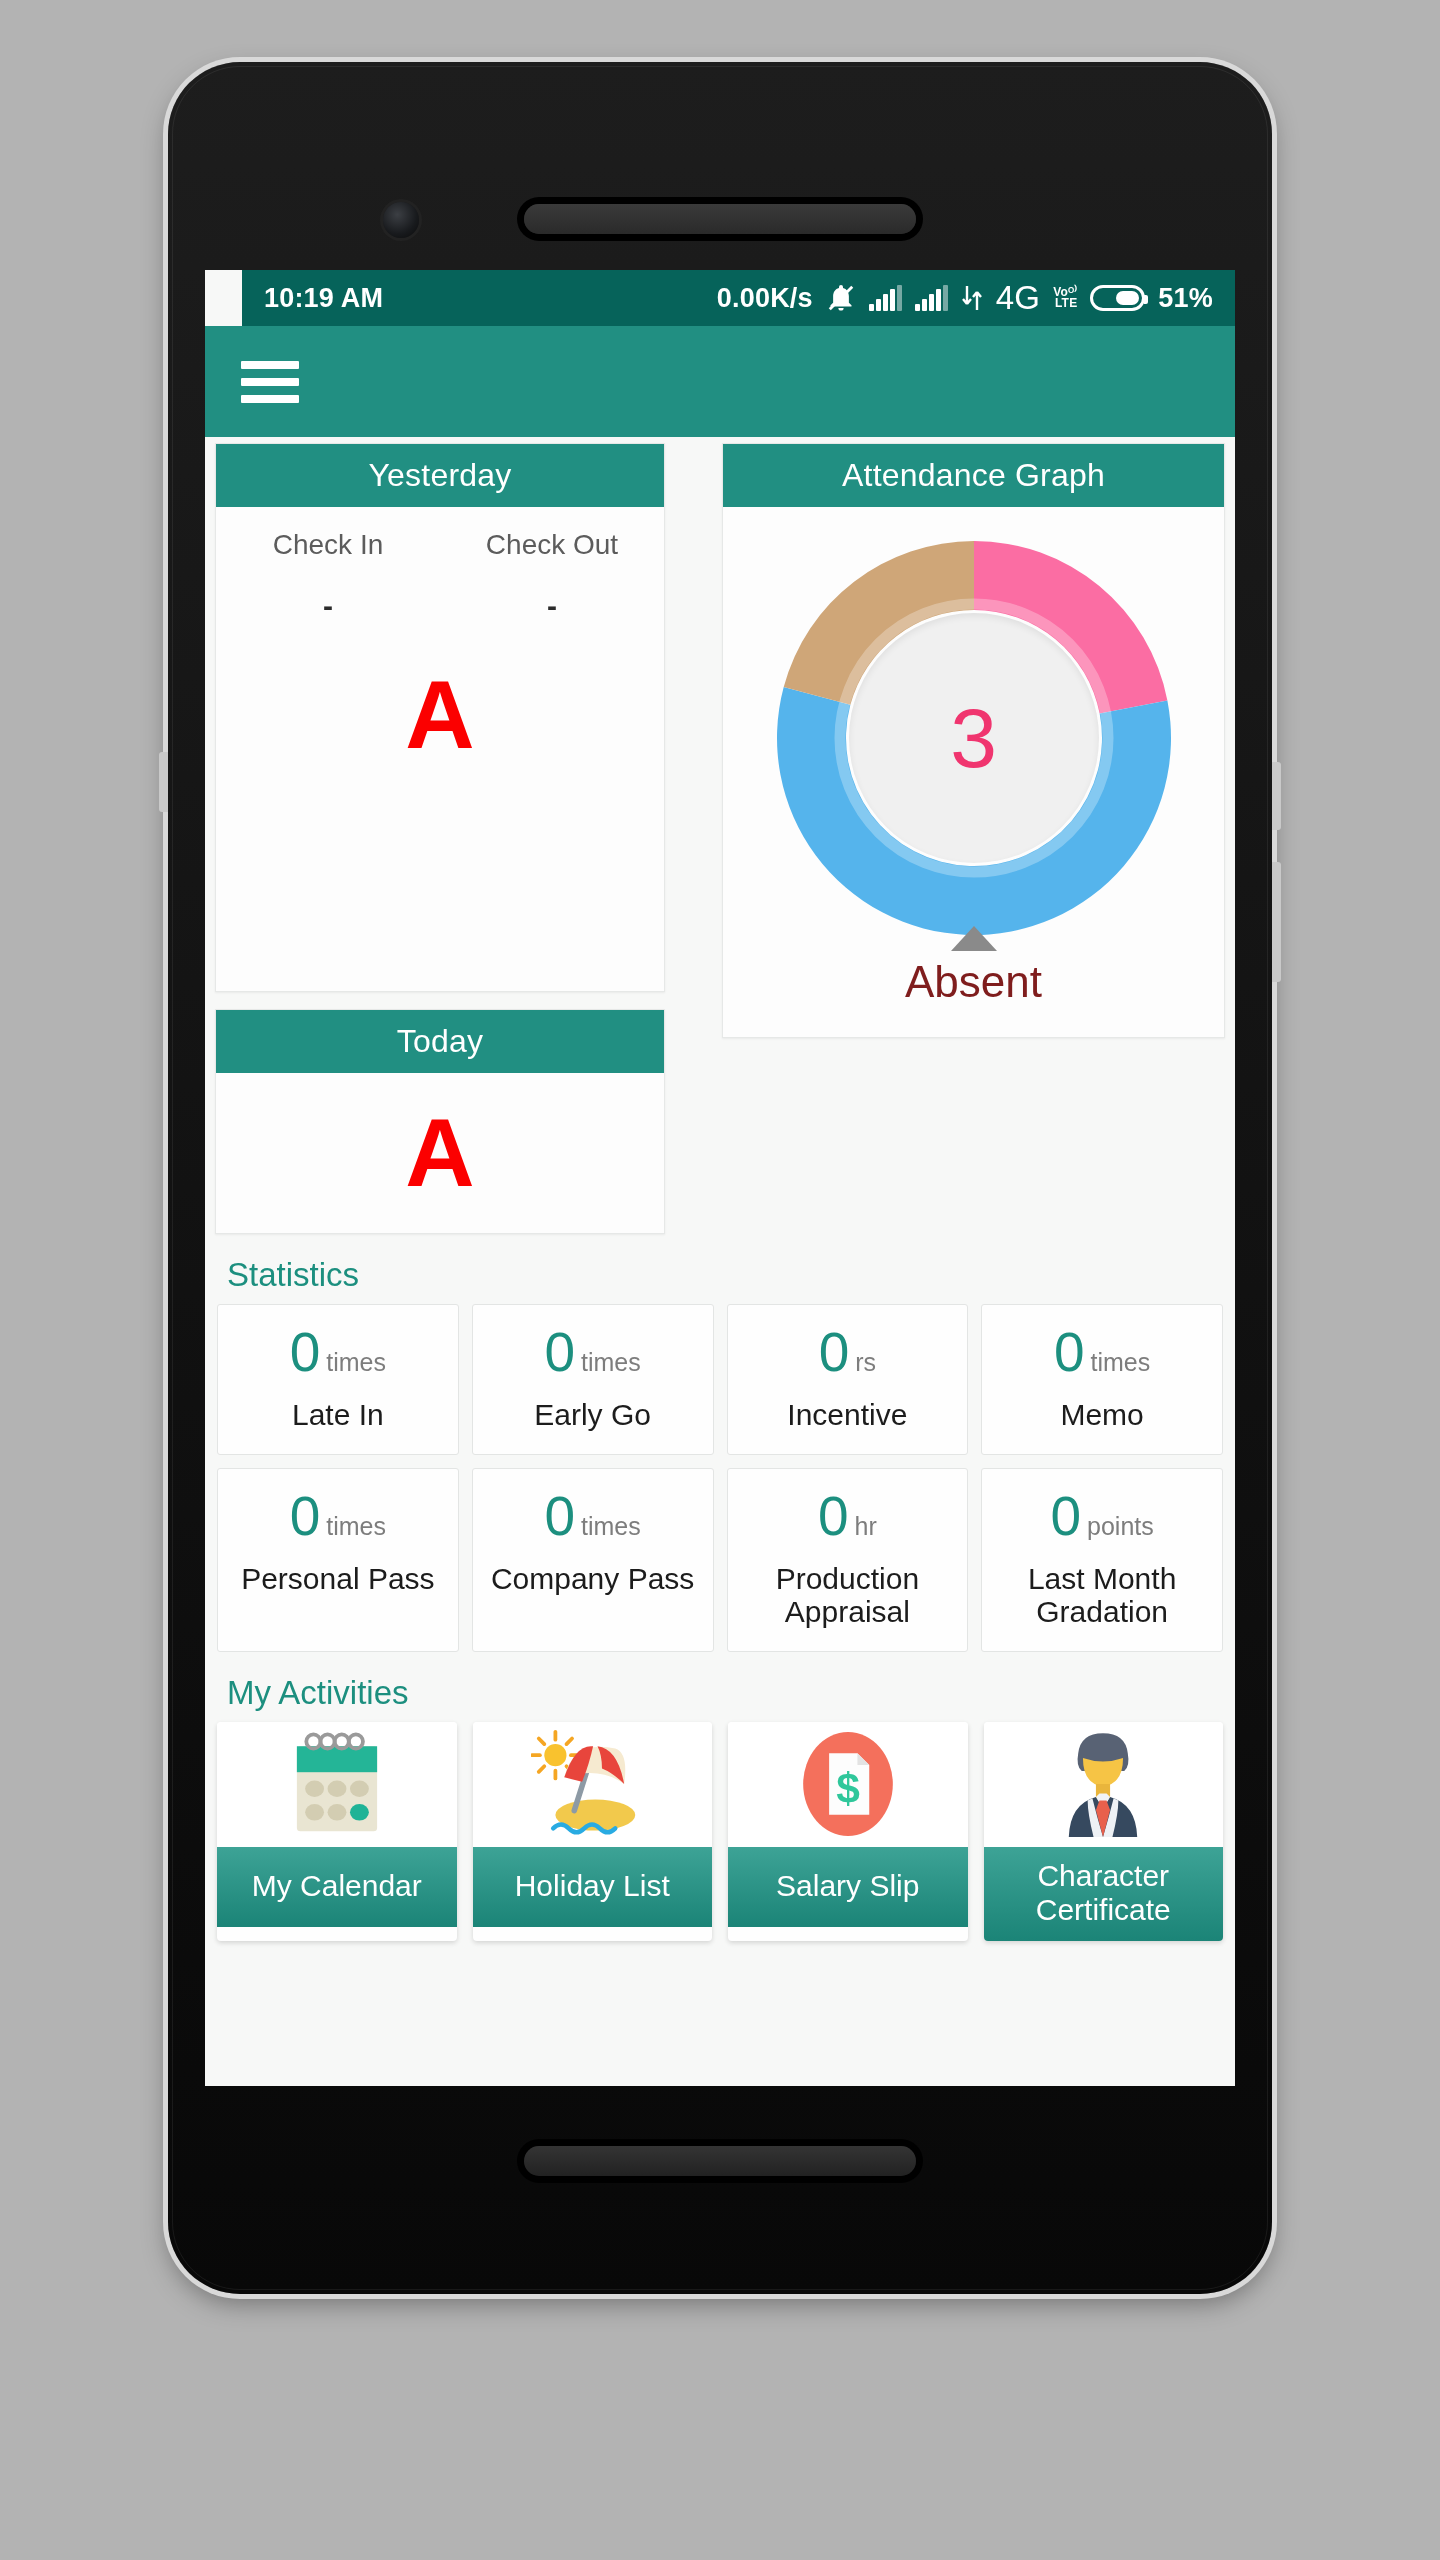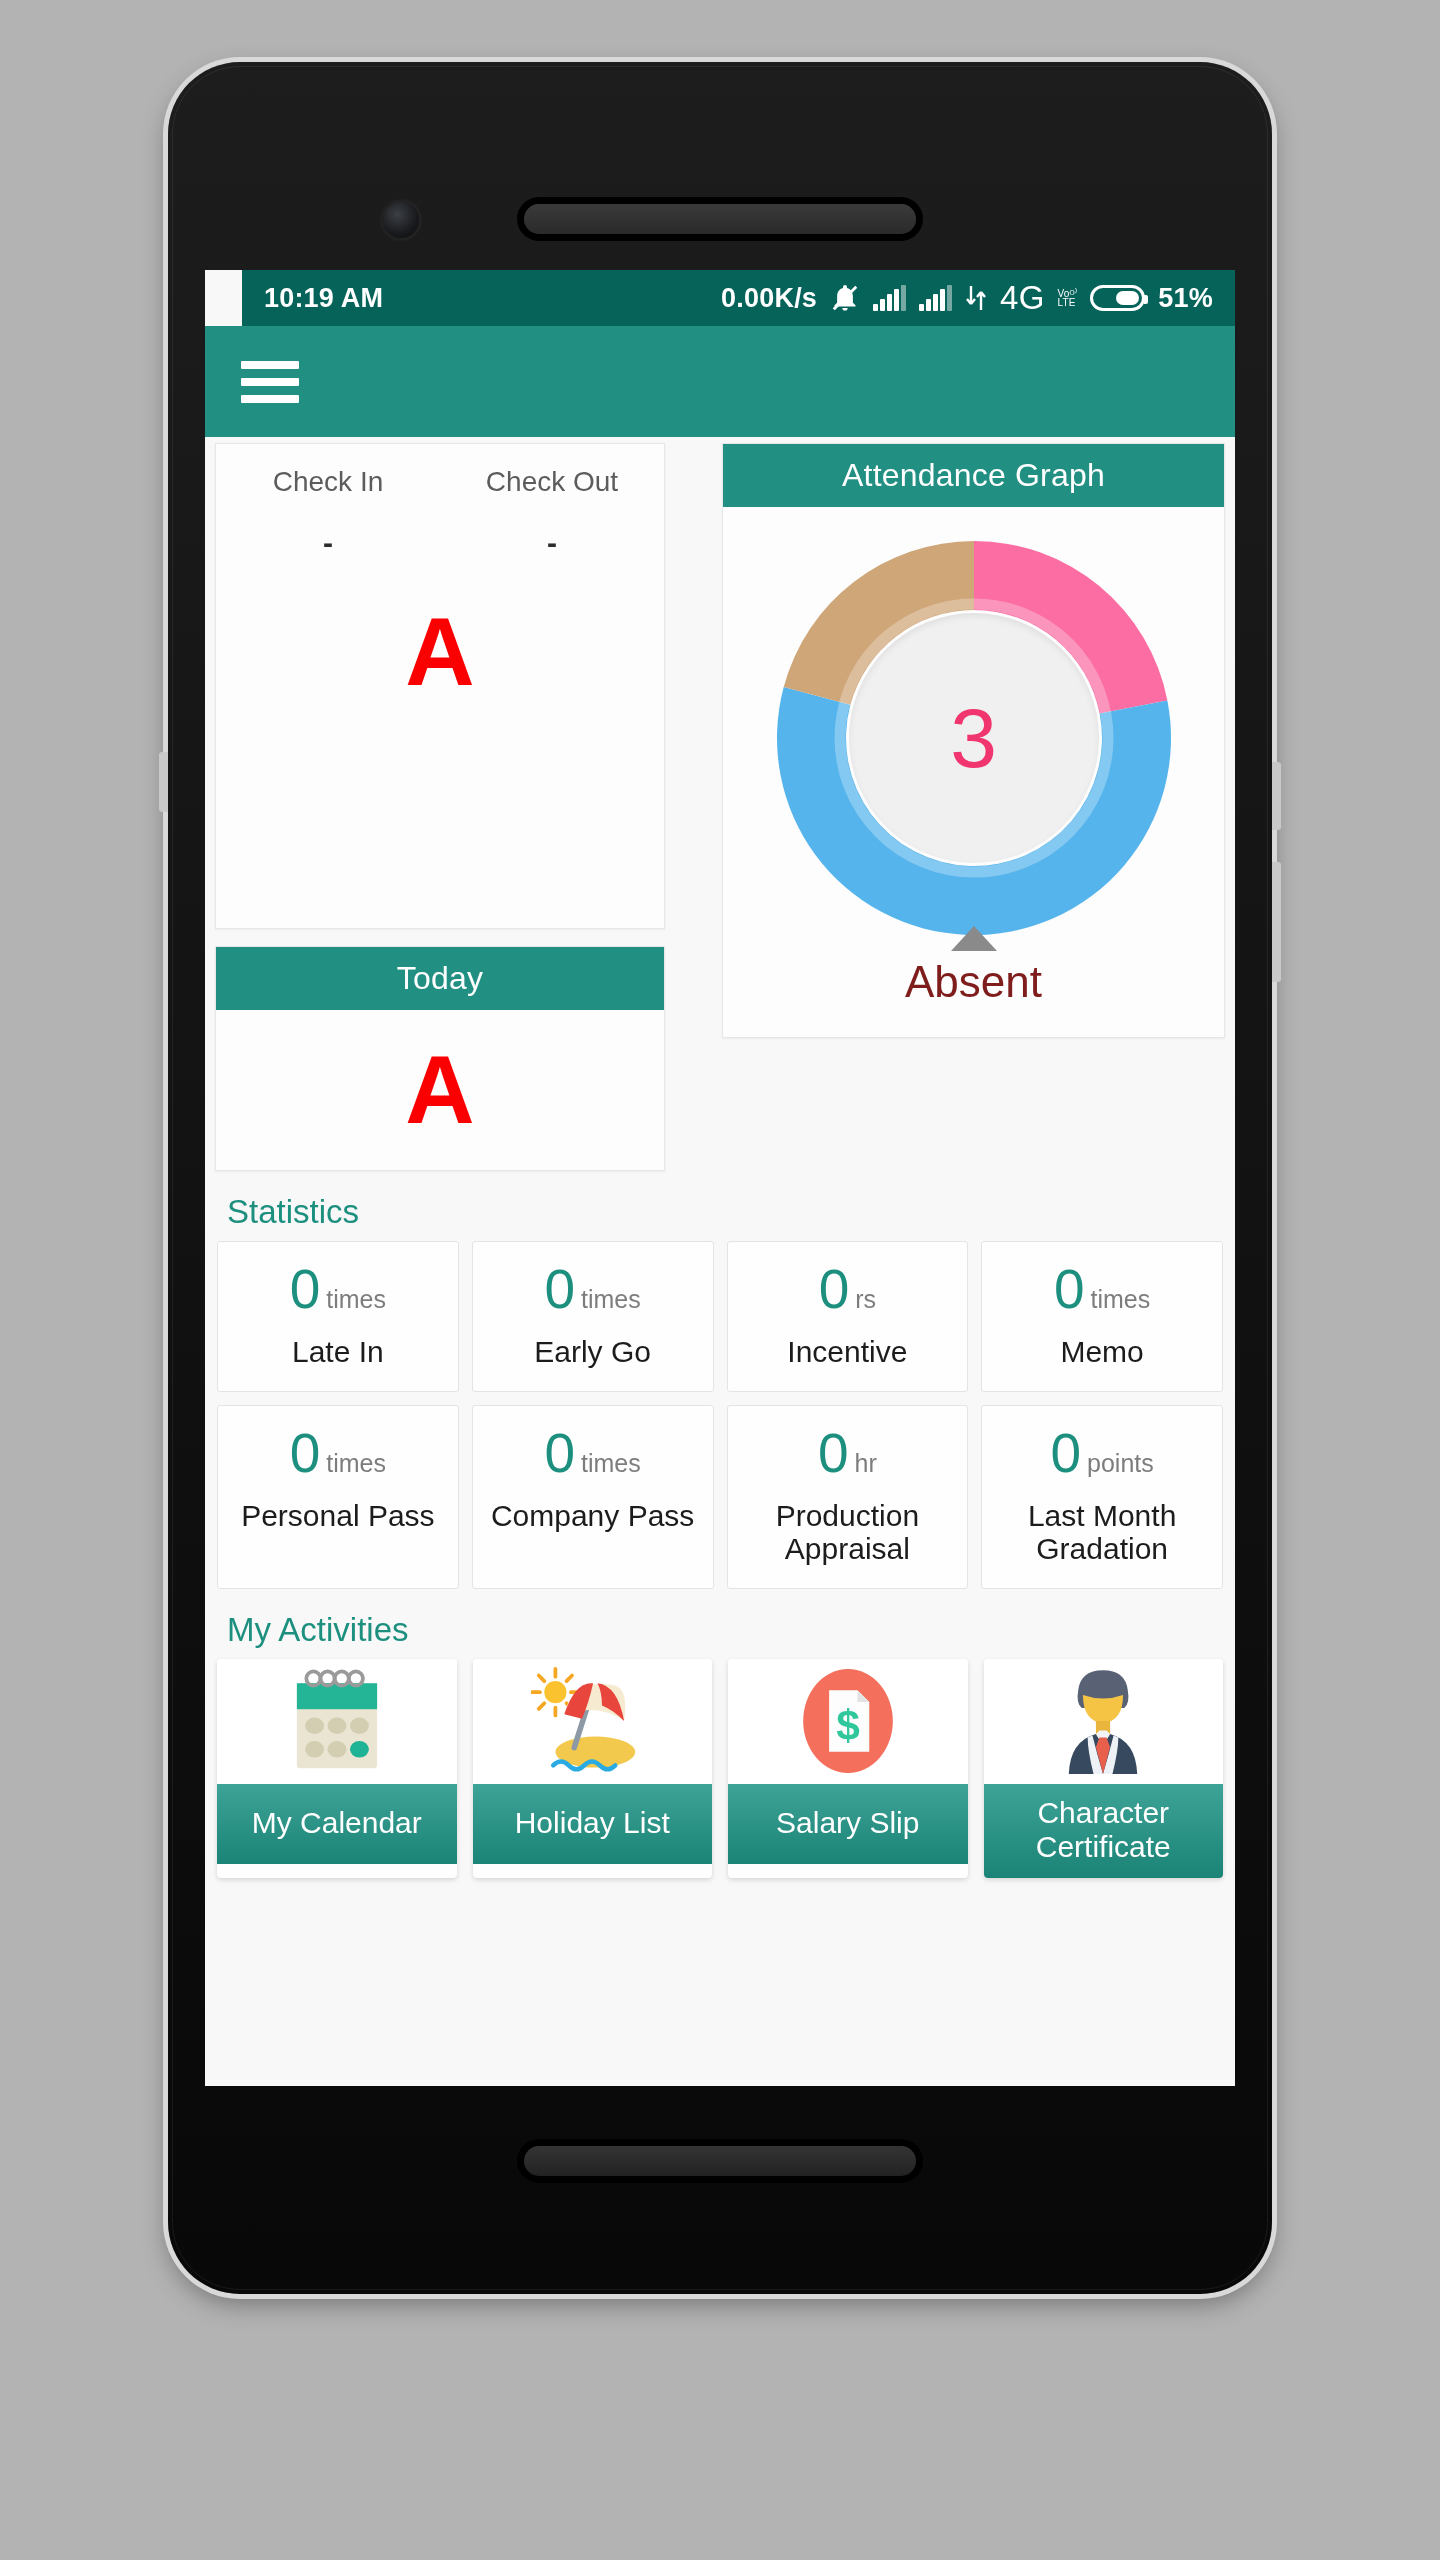--- a/index.html
+++ b/index.html
@@ -58,21 +58,21 @@
     font-size:27px; font-weight:bold; letter-spacing:.2px;margin-left:37px;
   }
   #statusbar .right{ margin-left:auto; display:flex; align-items:center; gap:13px; }
   .net-speed{ font-size:27px; font-weight:bold; }
   .sig{ display:inline-flex; align-items:flex-end; gap:2px; height:26px; }
   .sig i{ display:block; width:5px; background:#fff; border-radius:1px; }
   .sig i:nth-child(1){height:7px}.sig i:nth-child(2){height:12px}
   .sig i:nth-child(3){height:17px}.sig i:nth-child(4){height:22px}
   .sig i:nth-child(5){height:26px;background:rgba(255,255,255,.45)}
   .label-4g{ font-size:33px; font-weight:normal; }
-  .volte{ display:flex; flex-direction:column; line-height:.92; font-size:10px; font-weight:normal; text-align:left;}
+  .volte{ display:flex; flex-direction:column; line-height:.92; font-size:12px; font-weight:bold; text-align:right;}
   .batt{ width:55px; height:26px; border:3px solid #fff; border-radius:13px; position:relative; display:flex; align-items:center;}
   .batt::after{content:"";position:absolute;right:-6px;top:7px;width:4px;height:9px;background:#fff;border-radius:0 2px 2px 0;}
   .batt span{ display:block; height:14px; width:47%; margin-left:auto; margin-right:3px; background:#fff; border-radius:7px;}
   .batt-pct{ font-size:27px; font-weight:bold; }
 
   
   #appbar{ height:111px; background:#218f82; display:flex; align-items:center; padding:0 36px; }
   #hamburger{ width:58px; height:42px; display:flex; flex-direction:column; justify-content:space-between; cursor:pointer; }
   #hamburger b{ display:block; height:8px; background:#fff; border-radius:1px; }
 
@@ -223,20 +223,21 @@
         </div>
     </div>
 
     <div id="content">
 
       <div class="top-row">
 
         <div class="col-left">
 
           <div class="card">
+            <div class="card-head">Yesterday</div>
             <div class="card-body" id="yesterday-body">
               <div class="checkrow">
                 <div class="checkcell">
                   <div class="check-label">Check In</div>
                   <div class="check-value">-</div>
                 </div>
                 <div class="checkcell">
                   <div class="check-label">Check Out</div>
                   <div class="check-value">-</div>
                 </div>

